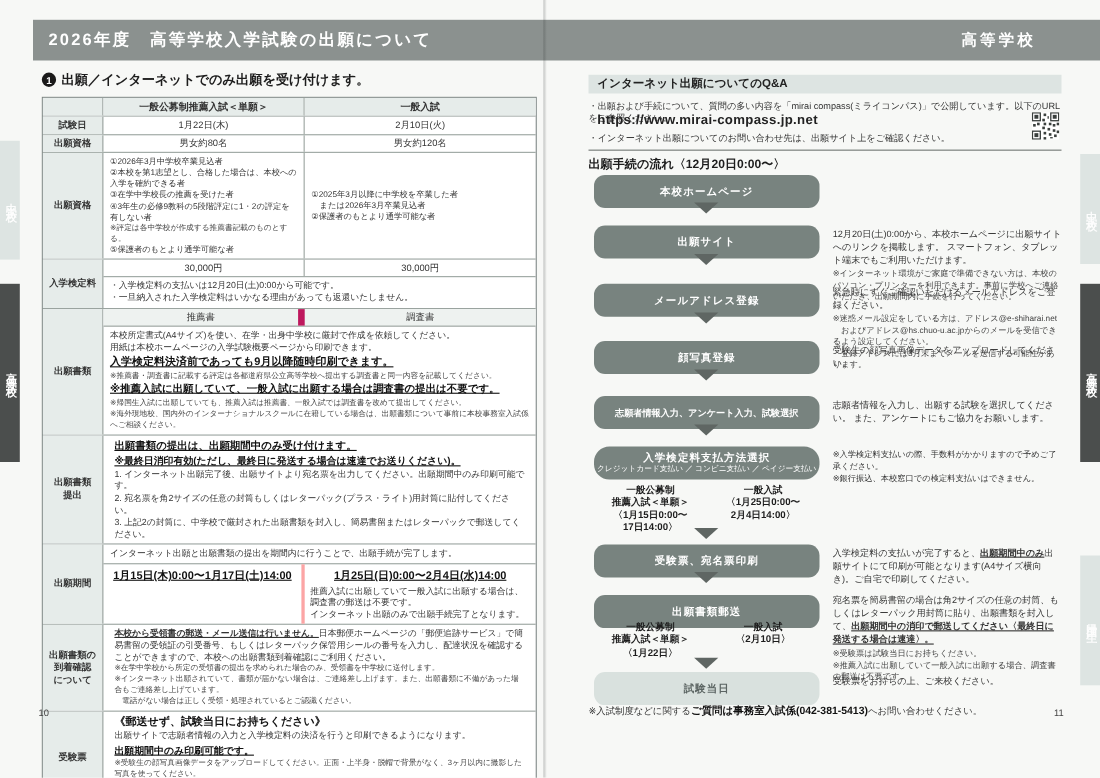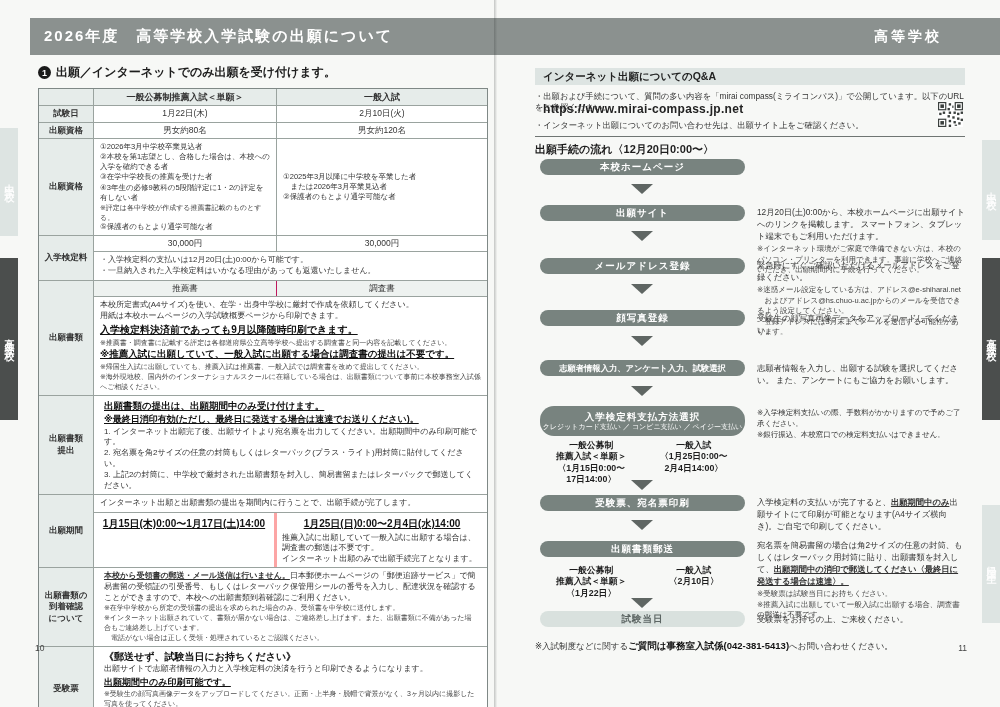--- a/index.html
+++ b/index.html
@@ -46,21 +46,21 @@
   .r-head { min-height:15px; }
   .r-sm { min-height:14px; }
   .r-elig { min-height:70px; }
   .cell-elig { padding-top:3px; }
   .cell-elig2 { display:flex; flex-direction:column; justify-content:center; }
   .feewrap .fee-top { display:grid; grid-template-columns:183px 1fr; border-bottom:1px solid #9aa39f; }
   .fc { text-align:center; padding:2px; border-right:1px solid #9aa39f; font-size:8.5px; }
   .fc.last { border-right:none; }
   .fee-notes { padding:3px 6px; min-height:28px; }
   .doc-head { display:grid; grid-template-columns:183px 1fr; border-bottom:1px solid #9aa39f; background:#eef2f0; }
-  .dh { text-align:center; border-right:1px solid #be185d; padding:2px; font-size:8.5px; }
+  .dh { text-align:center; border-right:6px solid #be185d; padding:2px; font-size:8.5px; }
   .dh.last { border-right:none; }
   .doc-body { padding:3px 6px; min-height:66px; }
   .td-pad { padding:3px 10px; }
   .r-sub { min-height:59px; }
   .period-intro { padding:3px 6px; border-bottom:1px solid #9aa39f; }
   .period-cols { display:grid; grid-template-columns:183px 1fr; min-height:40px; }
   .pc { border-right:3px solid #fca5a5; padding:2px 5px; }
   .pc.last { border-right:none; }
   .pdate { font-weight:bold; font-size:10px; text-decoration:underline; text-align:center; padding:2px 0; color:#111; }
   .r-arr { min-height:52px; }
@@ -74,21 +74,21 @@
   
   .right-page { position:absolute; left:535px; top:62px; width:430px; height:625px; }
   .qa-band { position:absolute; top:6px; left:0; width:100%; height:17px; background:#dde4e2; font-weight:bold; font-size:10.5px; line-height:17px; padding-left:8px; color:#222; }
   .qa-l1 { position:absolute; top:29px; left:0; width:100%; font-size:8.3px; }
   .qa-url { position:absolute; top:40px; left:8px; font-size:12px; font-weight:bold; color:#222; letter-spacing:0.3px; }
   .qa-l2 { position:absolute; top:58px; left:0; font-size:8.3px; }
   .qr { position:absolute; top:40px; right:2px; width:25px; height:25px; }
   .divider { position:absolute; top:74px; left:0; width:100%; border-top:1px solid #6f7573; }
   .flow-title { position:absolute; top:80px; left:0; font-size:11px; font-weight:bold; color:#1d1d1d; }
 
-  .fbox { position:absolute; left:5px; width:205px; height:16px; border-radius:10px; background:#78837f; color:#fff; font-size:9.5px; font-weight:bold; display:flex; align-items:center; justify-content:center; letter-spacing:1px; text-align:center; }
+  .fbox { position:absolute; left:5px; width:205px; height:30px; border-radius:10px; background:#78837f; color:#fff; font-size:9.5px; font-weight:bold; display:flex; align-items:center; justify-content:center; letter-spacing:1px; text-align:center; }
   .fbox.tall { height:30px; flex-direction:column; gap:0; line-height:1.2; border-radius:14px; }
   .fbox .sub { font-size:7px; font-weight:normal; letter-spacing:0; }
   .fbox.small-text { font-size:8.3px; letter-spacing:0; }
   .fbox.light { background:#d9e1de; color:#5c6563; }
   .arrow { position:absolute; left:96px; width:0; height:0; border-left:11px solid transparent; border-right:11px solid transparent; border-top:10px solid #5f6663; }
   .subcols { position:absolute; left:5px; width:205px; display:grid; grid-template-columns:1fr 1fr; font-size:8.8px; font-weight:bold; text-align:center; line-height:1.3; color:#1d1d1d; }
   .note { position:absolute; left:222px; width:208px; font-size:8.3px; line-height:1.45; color:#333; }
   .note .nsm { font-size:7.5px; line-height:1.4; display:block; margin-top:2px; color:#444; }
   .flow-footer { position:absolute; left:0; top:578px; font-size:8.5px; }
   .flow-footer .fb { font-weight:bold; font-size:9.5px; color:#111; }

